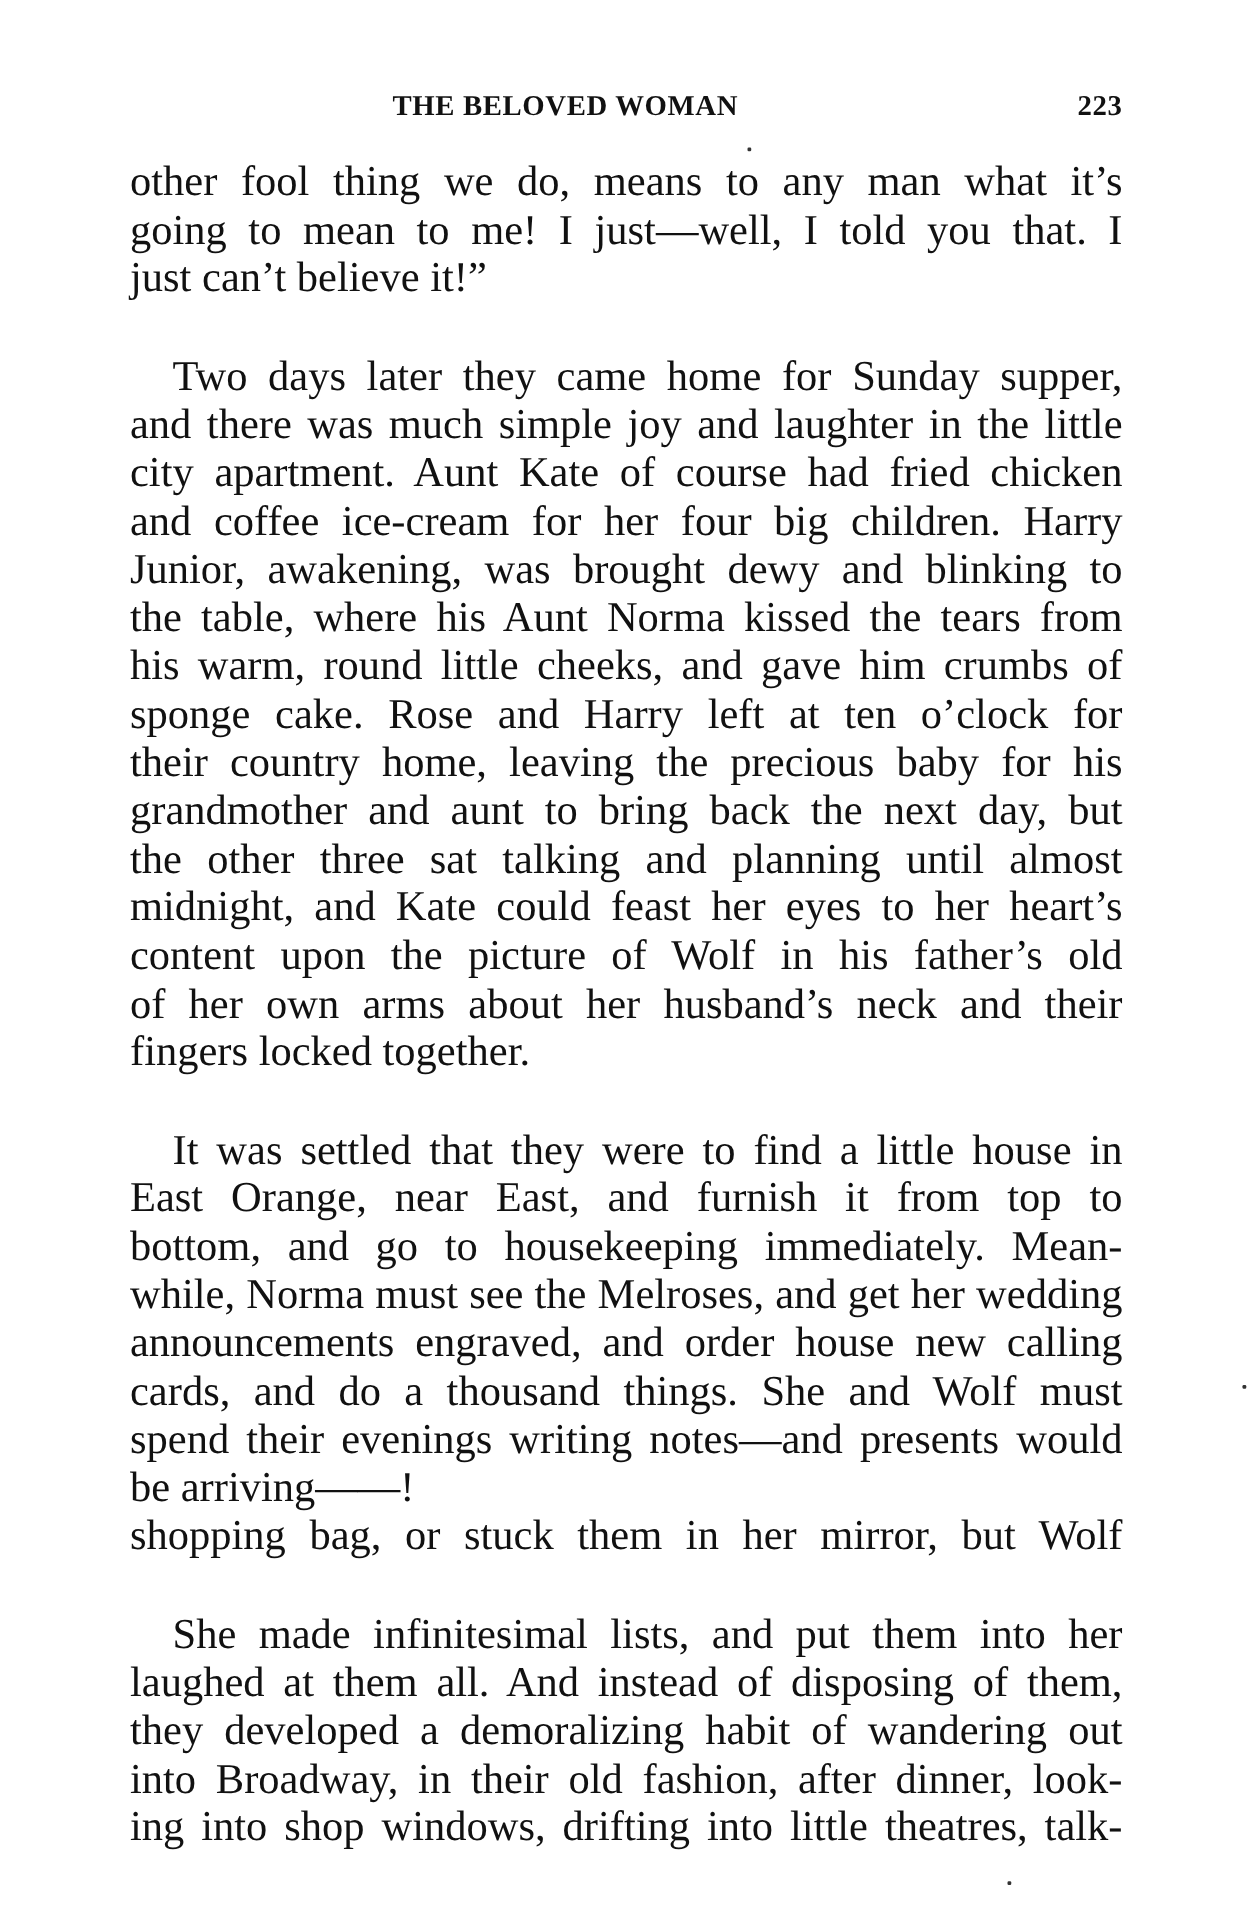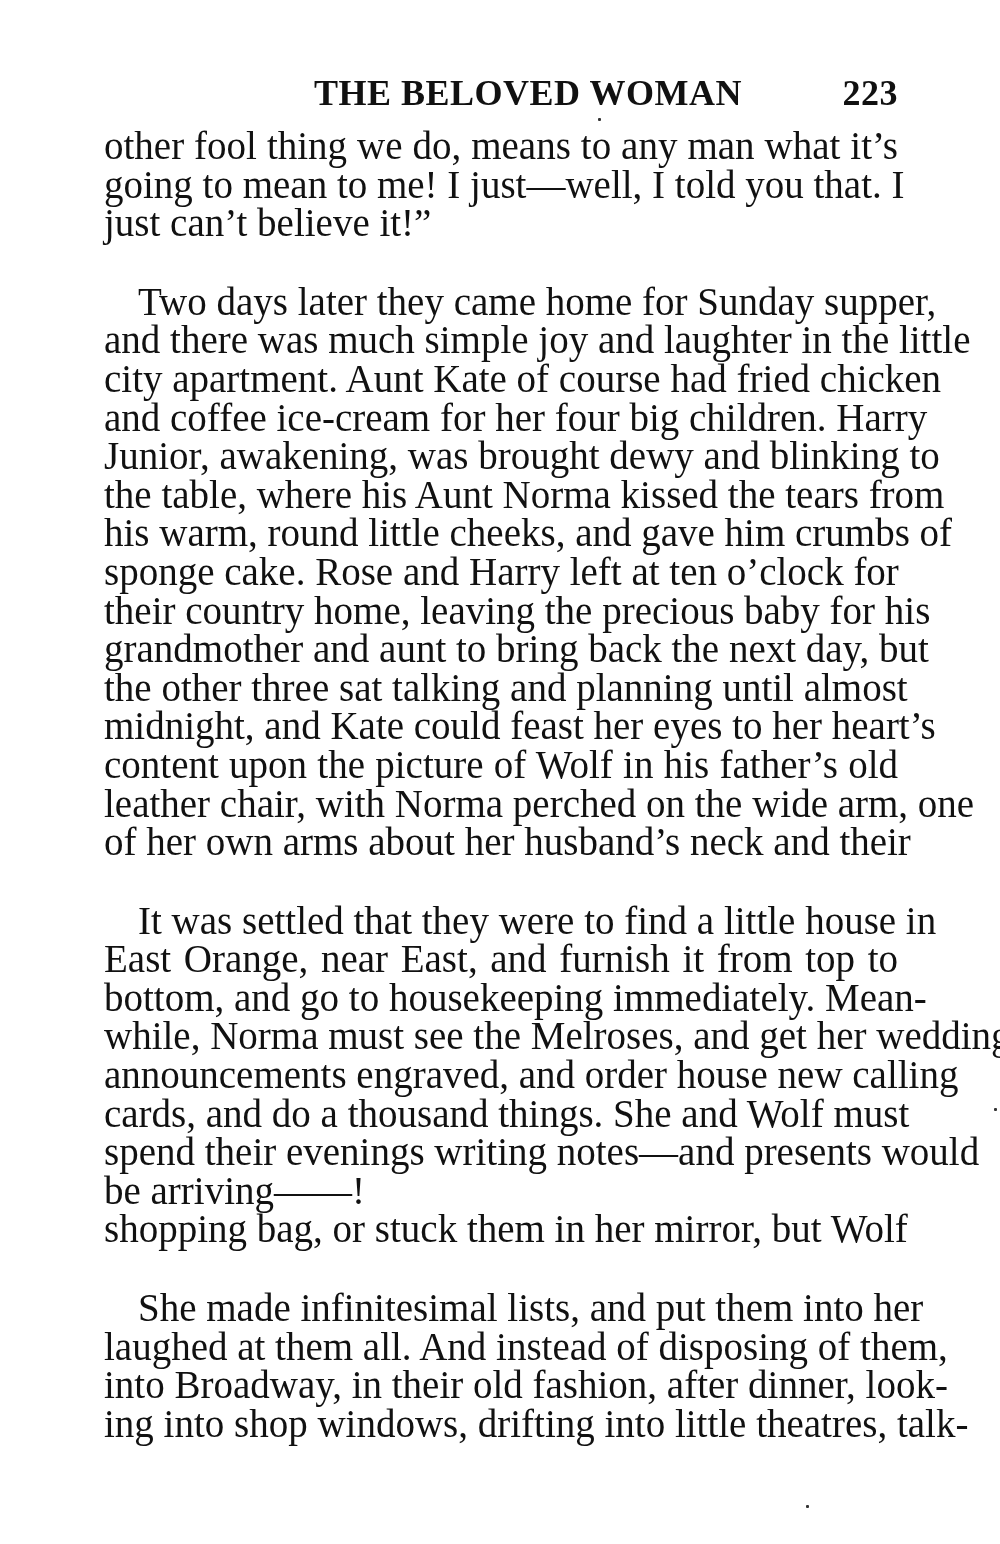--- a/index.html
+++ b/index.html
@@ -20,42 +20,42 @@
       left: 0; top: 0;
       width: 1000px;
       height: 1544px;
     }
     .running-head {
       position: absolute;
       top: 72px;
       left: 104px;
       width: 794px;
       height: 40px;
-      font-size: 36px;
+      font-size: 23px;
       font-weight: bold;
       letter-spacing: 0.5px;
     }
     .running-title {
       position: absolute;
       left: 210px;
       top: 0;
       white-space: nowrap;
     }
     .page-number {
       position: absolute;
       right: 0;
       top: 0;
       white-space: nowrap;
     }
     .body-text {
       position: absolute;
       top: 127px;
       left: 104px;
       width: 794px;
-      font-size: 39px;
+      font-size: 34px;
       line-height: 38.6px;
     }
     .line {
       display: block;
       height: 38.6px;
       white-space: nowrap;
       text-align: justify;
       text-align-last: justify;
       overflow: visible;
     }
@@ -104,37 +104,38 @@
       <span class="line">and coffee ice-cream for her four big children.  Harry</span>
       <span class="line">Junior, awakening, was brought dewy and blinking to</span>
       <span class="line">the table, where his Aunt Norma kissed the tears from</span>
       <span class="line">his warm, round little cheeks, and gave him crumbs of</span>
       <span class="line">sponge cake.  Rose and Harry left at ten o’clock for</span>
       <span class="line">their country home, leaving the precious baby for his</span>
       <span class="line">grandmother and aunt to bring back the next day, but</span>
       <span class="line">the other three sat talking and planning until almost</span>
       <span class="line">midnight, and Kate could feast her eyes to her heart’s</span>
       <span class="line">content upon the picture of Wolf in his father’s old</span>
-      <span class="line">leather chair, with Norma perched on the wide arm, one</span>
       <span class="line">of her own arms about her husband’s neck and their</span>
+      <span class="line last">fingers locked together.</span>
     </div>
 
     <div class="paragraph">
       <span class="line indent">It was settled that they were to find a little house in</span>
       <span class="line">East Orange, near East, and furnish it from top to</span>
       <span class="line">bottom, and go to housekeeping immediately.  Mean-</span>
       <span class="line">while, Norma must see the Melroses, and get her wedding</span>
       <span class="line">announcements engraved, and order house new calling</span>
       <span class="line">cards, and do a thousand things.  She and Wolf must</span>
       <span class="line">spend their evenings writing notes—and presents would</span>
       <span class="line last">be arriving——!</span>
     </div>
 
     <div class="paragraph">
       <span class="line">shopping bag, or stuck them in her mirror, but Wolf</span>
       <span class="line indent">She made infinitesimal lists, and put them into her</span>
       <span class="line">laughed at them all.  And instead of disposing of them,</span>
+      <span class="line">they developed a demoralizing habit of wandering out</span>
       <span class="line">into Broadway, in their old fashion, after dinner, look-</span>
       <span class="line">ing into shop windows, drifting into little theatres, talk-</span>
     </div>
 
   </div>
 </div>
 
 </body></html>

